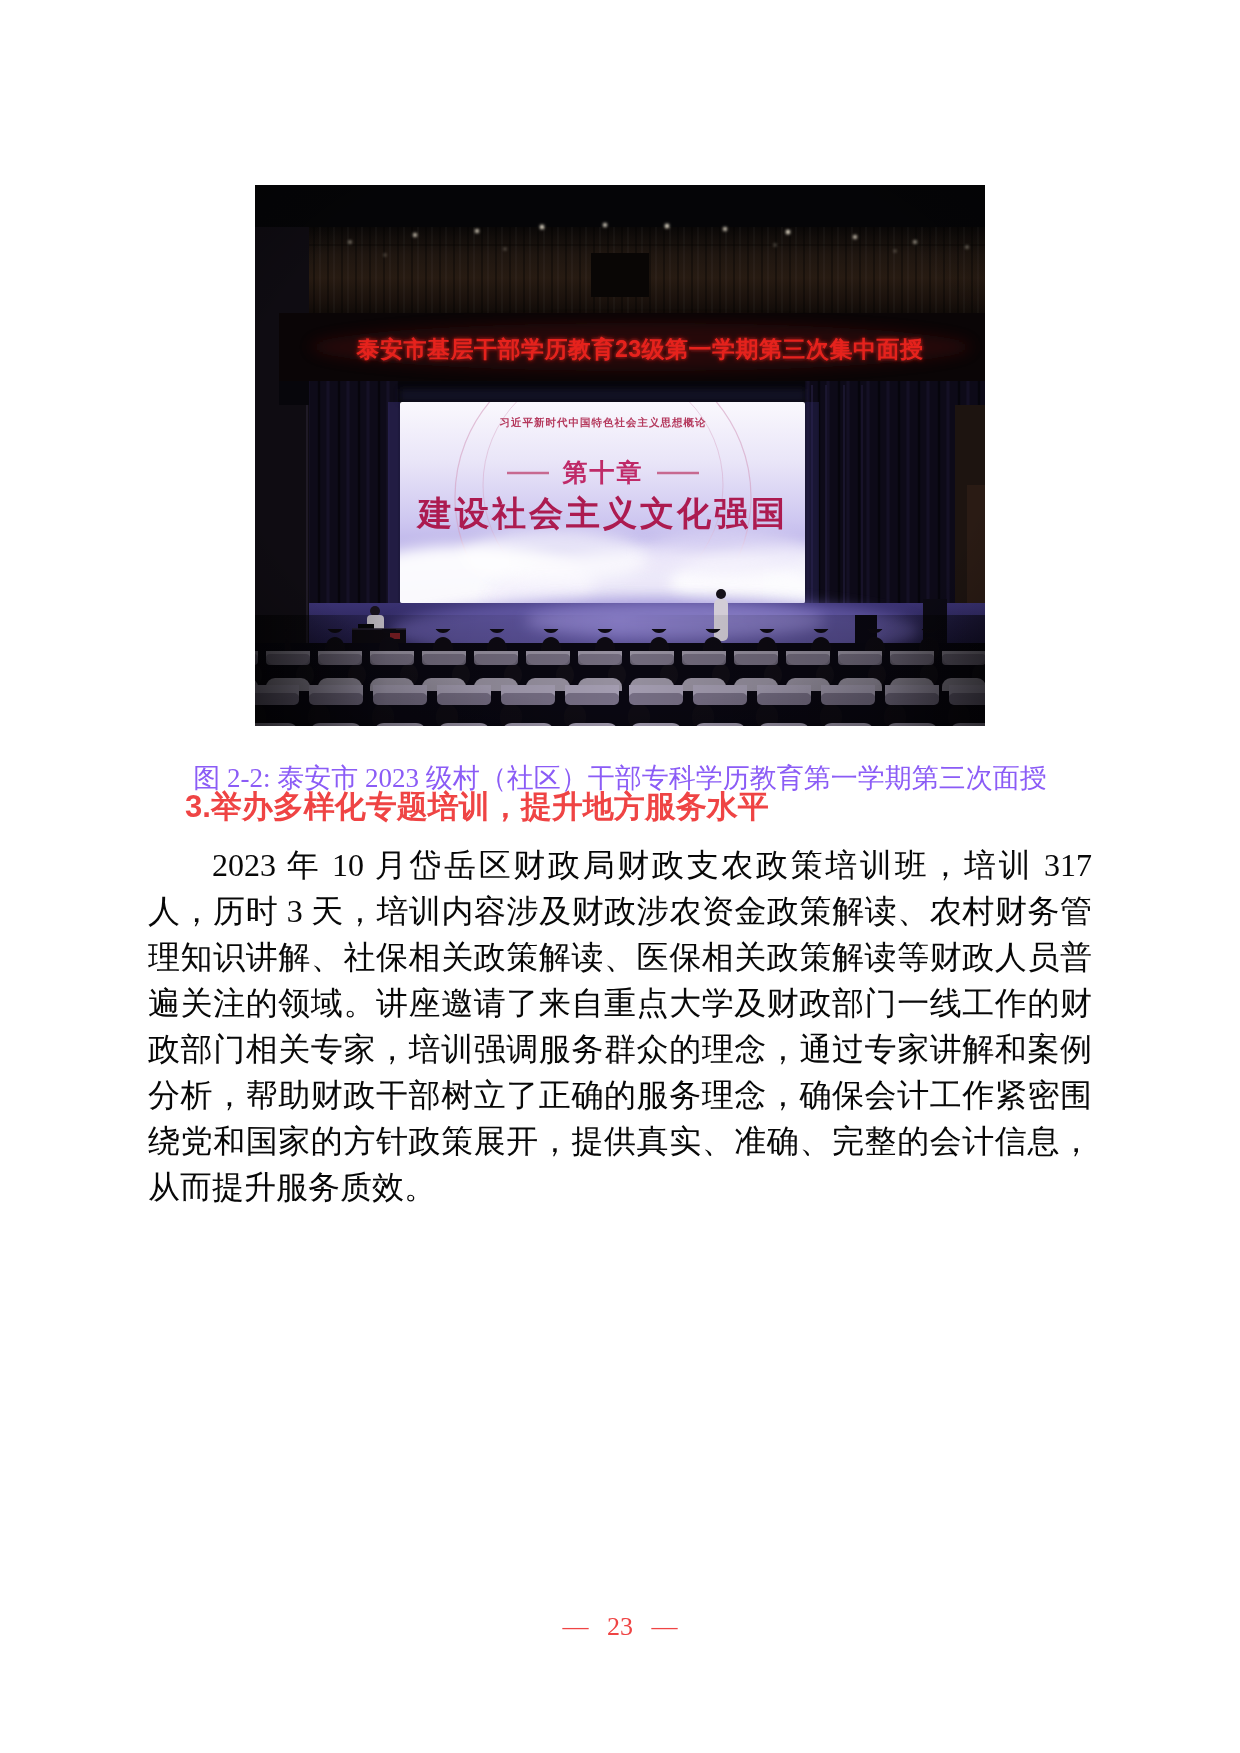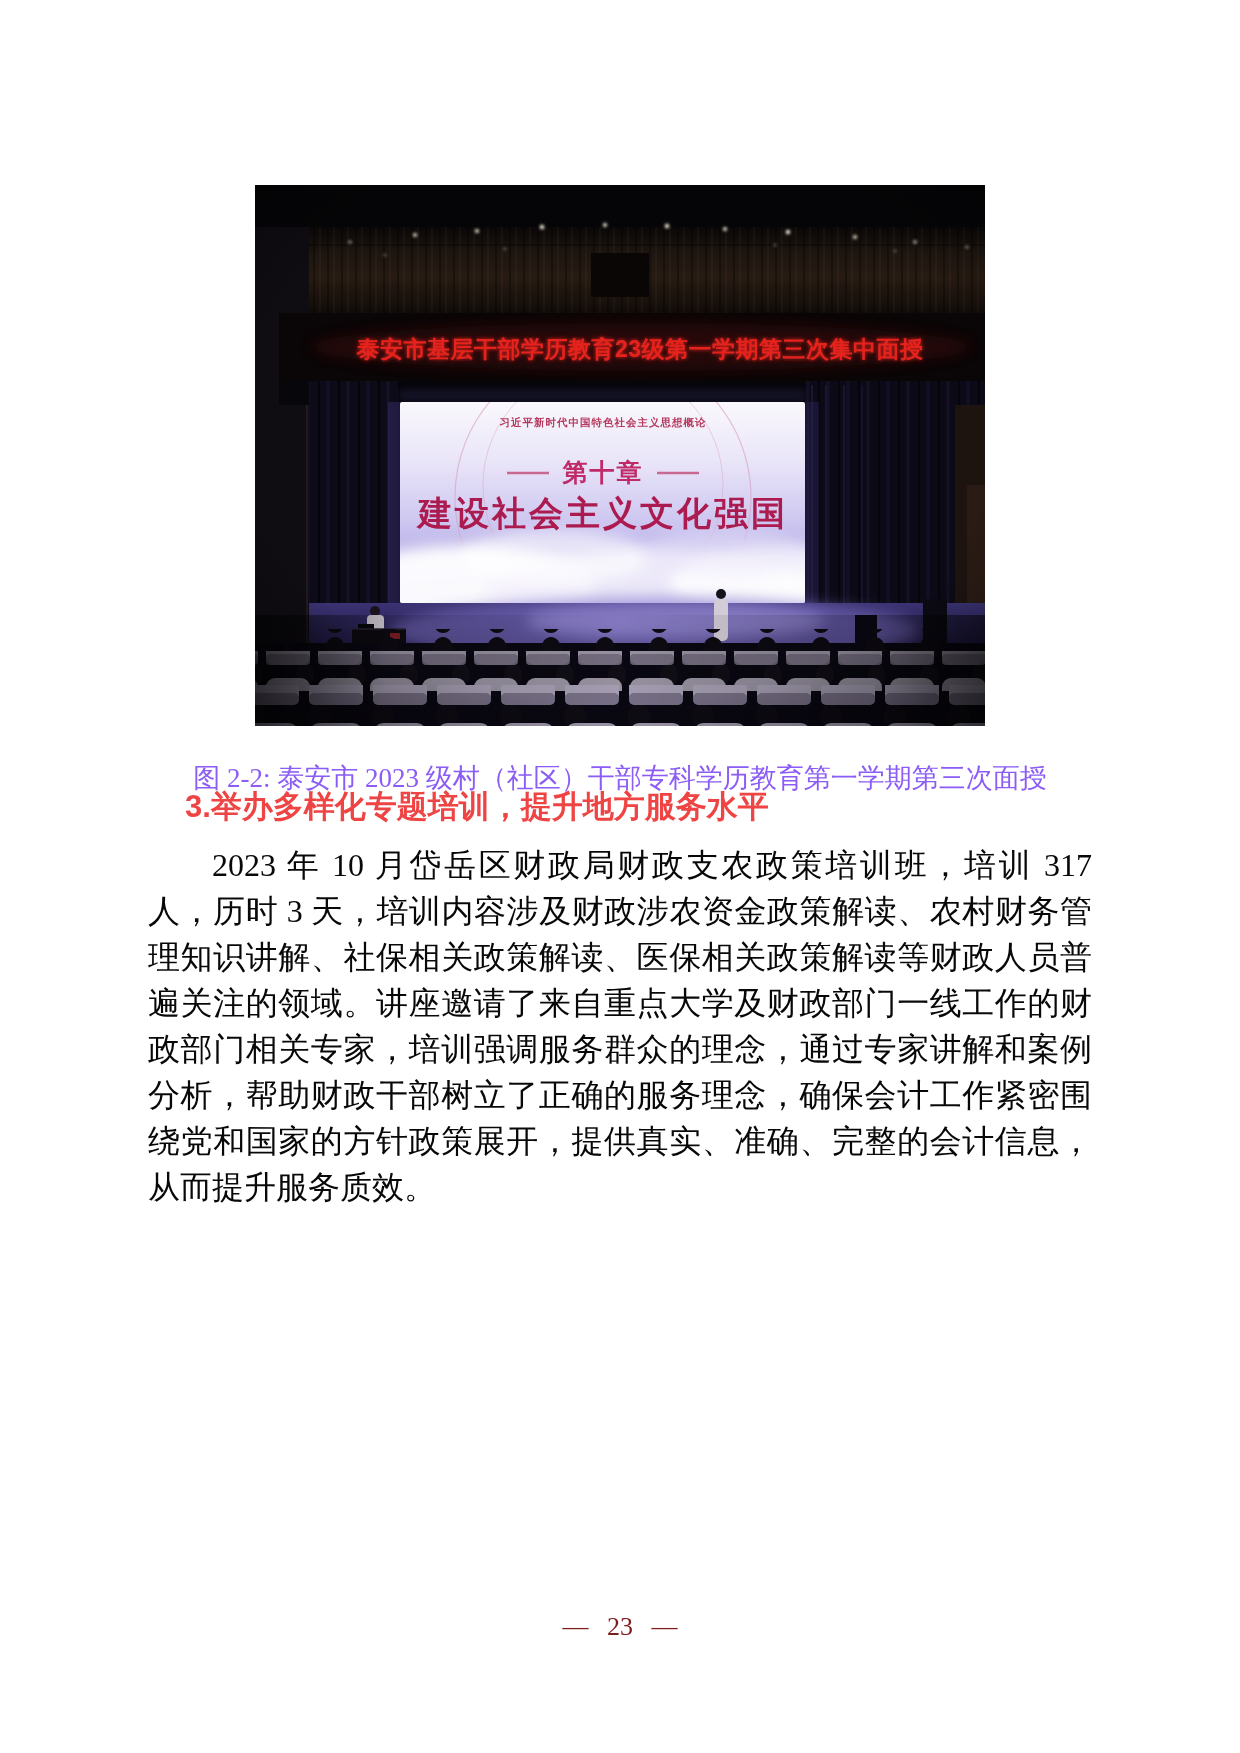--- a/index.html
+++ b/index.html
@@ -58,21 +58,21 @@
     color: #080808;
   }
   .body-text p { margin: 16px; text-indent: 2em; }
   .page-footer {
     position: absolute;
     left: 0;
     top: 1612px;
     width: 100%;
     text-align: center;
     font-size: 26px;
-    color: #7f1d1d;
+    color: #ef4444;
     word-spacing: 12px;
   }
   .svg-text { font-family: "Liberation Sans", "DejaVu Sans", sans-serif; }
 </style>
 </head>
 <body>
 
 <div class="page">
 
   <div class="photo-wrap">

